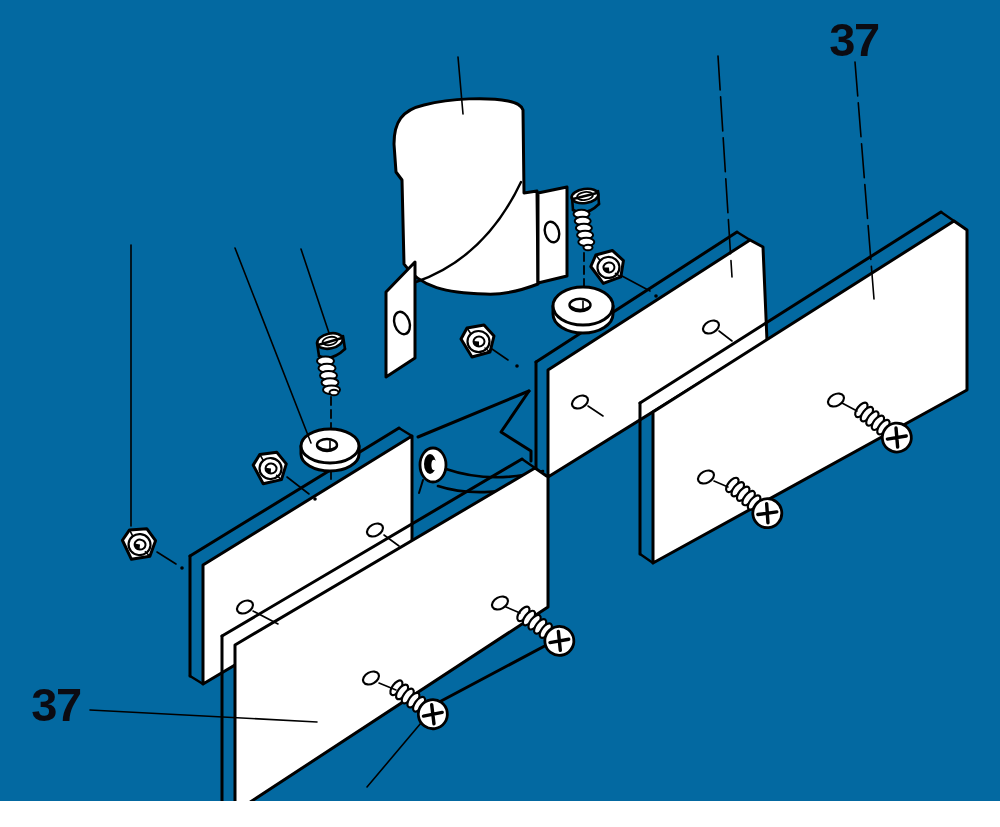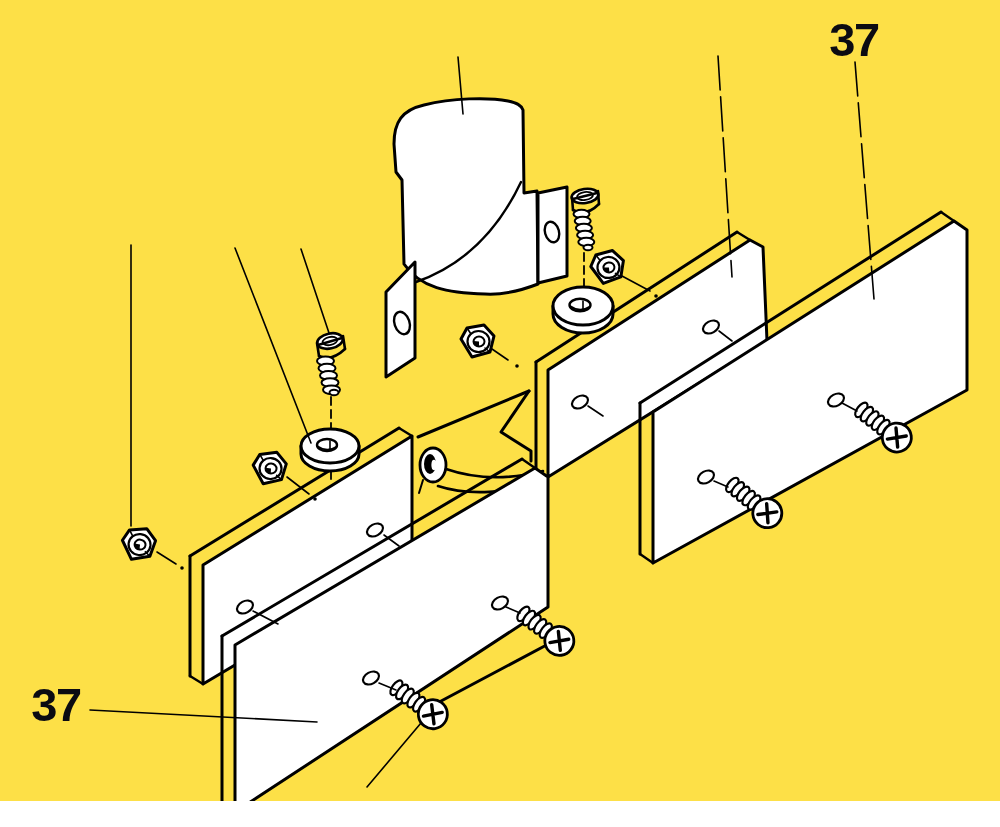--- a/index.html
+++ b/index.html
@@ -1,19 +1,19 @@
 <!DOCTYPE html>
 <html><head>
 <meta charset="utf-8">
 <style>
   html,body{margin:0;padding:0;background:#ffffff;}
   .canvas{
     position:relative;
     width:1000px;height:801px;
-    background:#fde047;
+    background:#0369a1;
     font-family:"Liberation Sans", sans-serif;
     overflow:hidden;
   }
   svg{display:block;}
   .part-label{
     font-family:"Liberation Sans", sans-serif;
     font-weight:bold;
     font-size:47px;
     letter-spacing:-1.5px;
     fill:#0b0b12;

